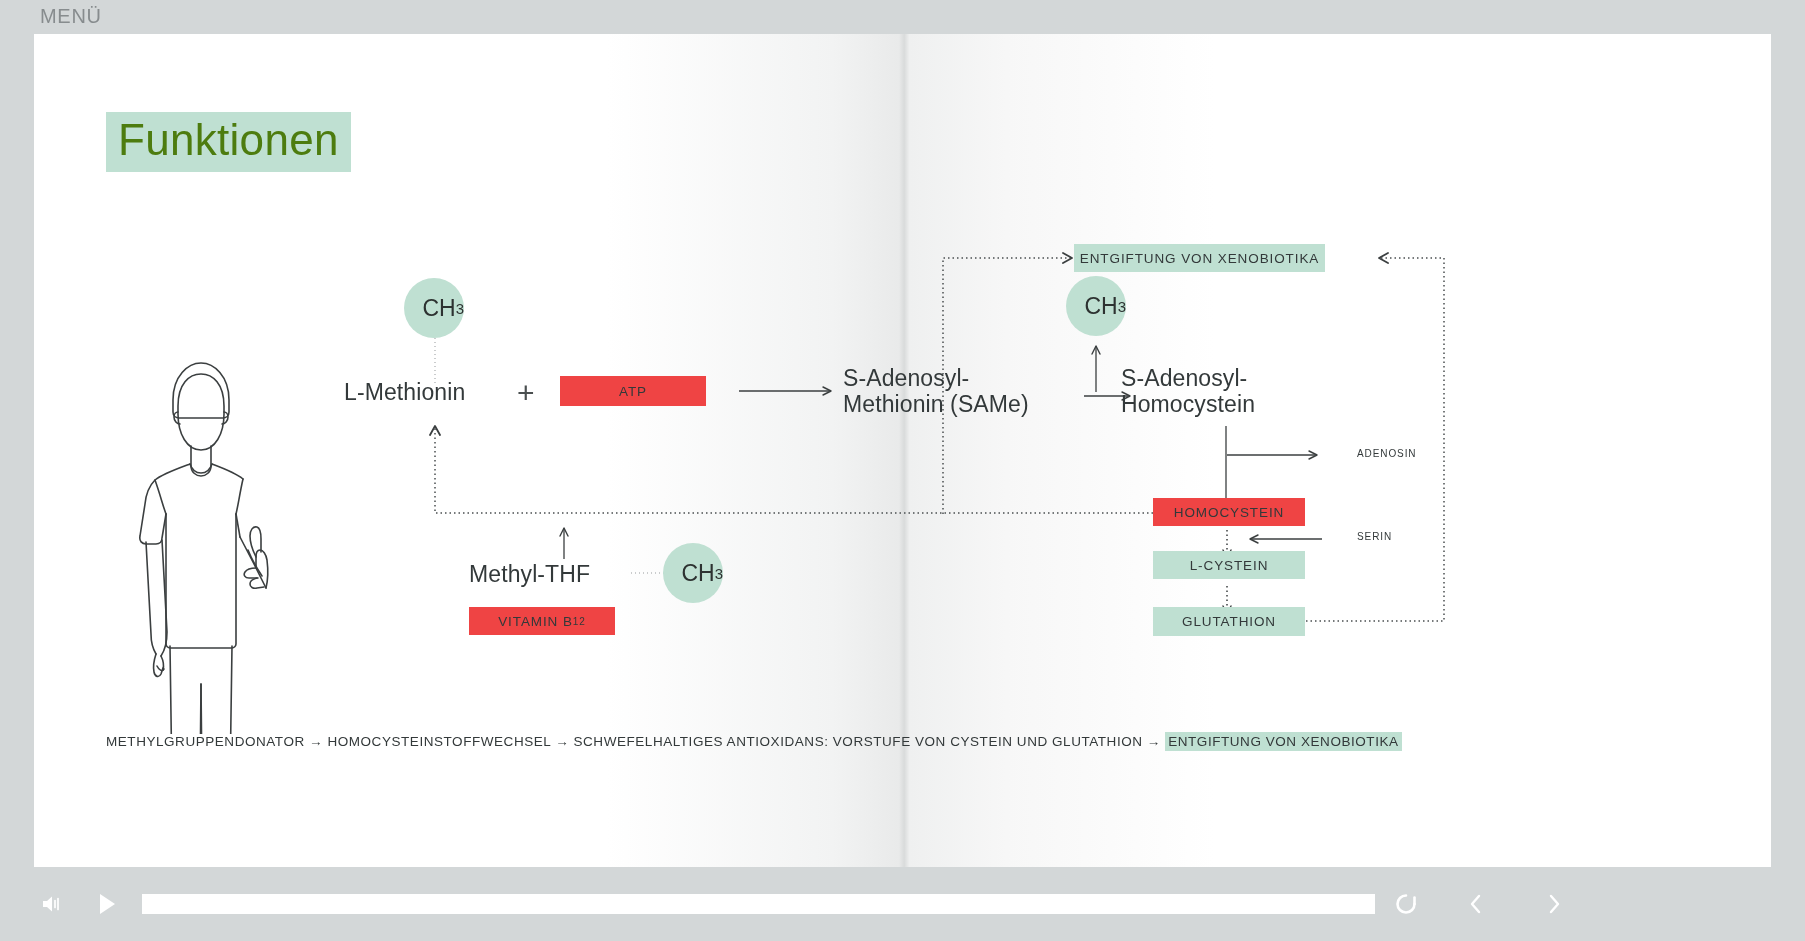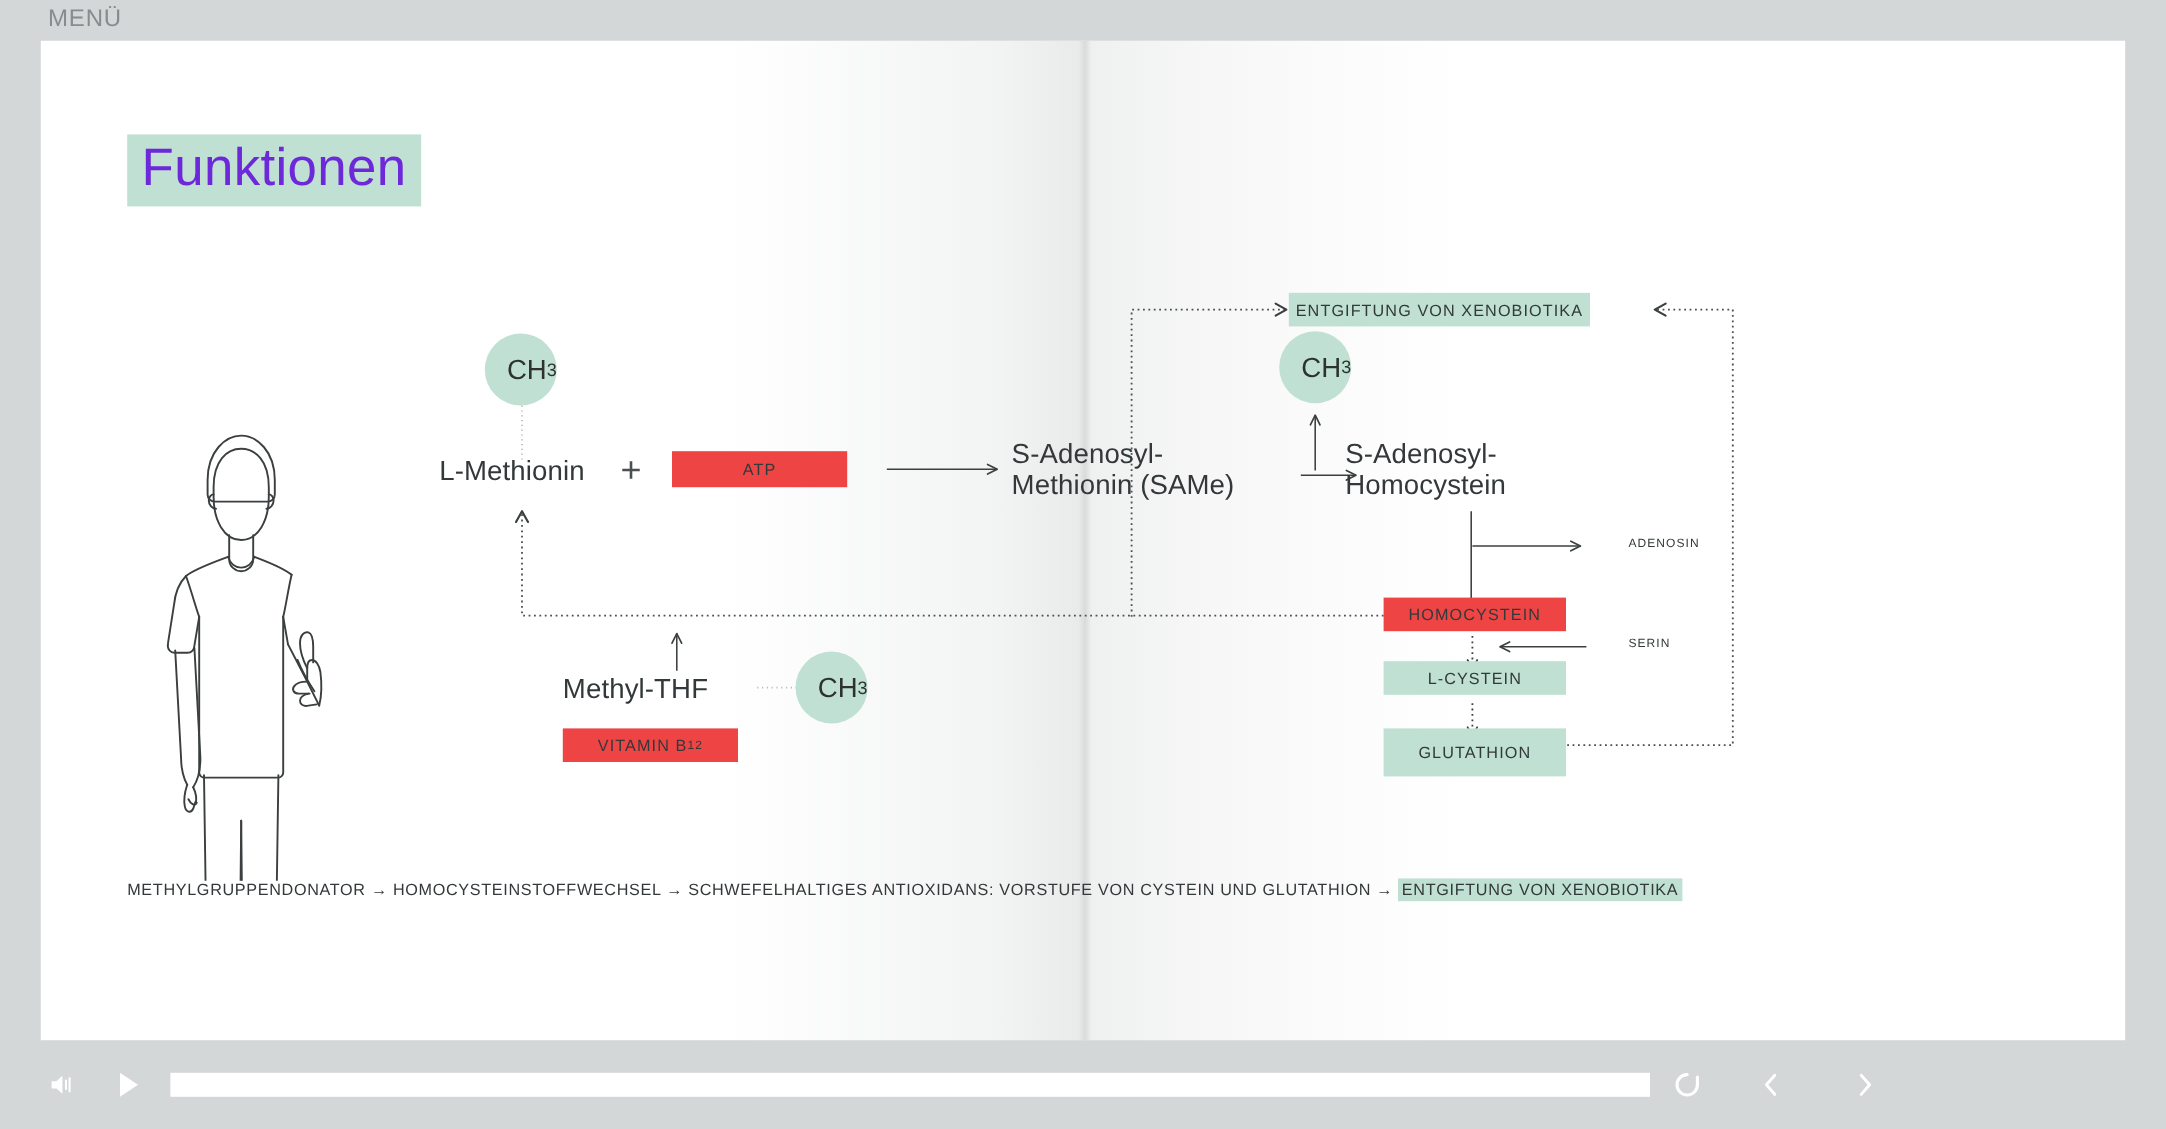--- a/index.html
+++ b/index.html
@@ -49,21 +49,21 @@
         #ffffff 0%, #ffffff 33%,
         #f2f3f3 46%, #e9eaea 49.8%,
         #d9dbdb 50.1%, #eff0f0 50.4%,
         #f7f7f7 56%, #ffffff 68%, #ffffff 100%);
   }
   .slide-inner { position: absolute; inset: 0; }
 
   
   .title {
     position: absolute; left: 72px; top: 78px;
-    font-size: 44px; font-weight: 300; color: #6d28d9;
+    font-size: 44px; font-weight: 300; color: #4d7c0f;
     letter-spacing: 0.3px;
     background: #bfe0d2;
     padding: 6px 12px 10px 12px;
     line-height: 1;
   }
 
   
   .figure { position: absolute; left: 92px; top: 320px; }
 
   
@@ -236,21 +236,21 @@
         <path d="M530,525 L530,494" stroke="#3b3f40" stroke-width="1.3" fill="none" marker-end="url(#ah)"></path>
 
         <path d="M597,539 L630,539" stroke="#b9bcbd" stroke-width="1.5" stroke-dasharray="1,3" fill="none"></path>
       </svg>
 
       <div class="circle" style="left:370px; top:244px; width:60px; height:60px;">
         <span>CH</span>
           <sub>3</sub>
       </div>
 
-      <div class="node-text" style="left:310px; top:346px;margin-left:22px;">L-Methionin</div>
+      <div class="node-text" style="left:310px; top:346px;">L-Methionin</div>
 
       <div class="plus" style="left:483px; top:342px;">+</div>
 
       <div class="chip blue" style="left:526px; top:342px; width:146px; height:30px;">ATP</div>
 
       <div class="node-text" style="left:809px; top:332px;">S-Adenosyl-
 Methionin (SAMe)</div>
 
       <div class="circle" style="left:1032px; top:242px; width:60px; height:60px;">
         <span>CH</span>
@@ -263,21 +263,21 @@
       <div class="chip green" style="left:1040px; top:210px; width:251px; height:28px;">ENTGIFTUNG VON XENOBIOTIKA</div>
 
       <div class="label-plain" style="left:1294px; top:414px;">ADENOSIN</div>
 
       <div class="chip blue" style="left:1119px; top:464px; width:152px; height:28px;">HOMOCYSTEIN</div>
 
       <div class="label-plain" style="left:1294px; top:497px;">SERIN</div>
 
       <div class="chip green" style="left:1119px; top:517px; width:152px; height:28px;">L-CYSTEIN</div>
 
-      <div class="chip green" style="left:1119px; top:573px; width:152px; height:40px;">GLUTATHION</div>
+      <div class="chip green" style="left:1119px; top:573px; width:152px; height:29px;">GLUTATHION</div>
 
       <div class="node-text" style="left:435px; top:528px;">Methyl-THF</div>
 
       <div class="circle" style="left:629px; top:509px; width:60px; height:60px;">
         <span>CH</span>
           <sub>3</sub>
       </div>
 
       <div class="chip blue" style="left:435px; top:573px; width:146px; height:28px;">
         <span>VITAMIN B</span>

